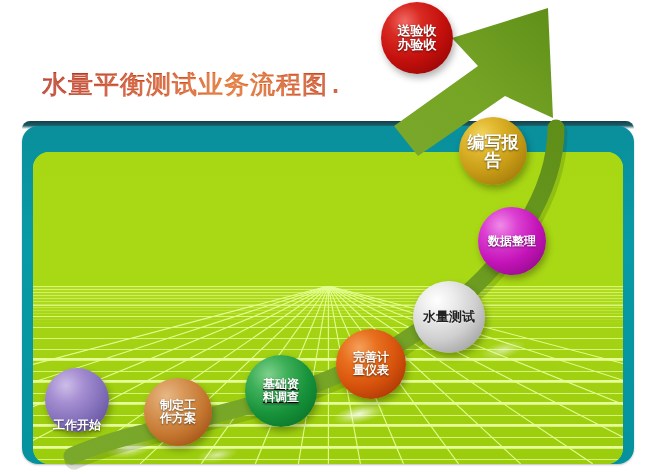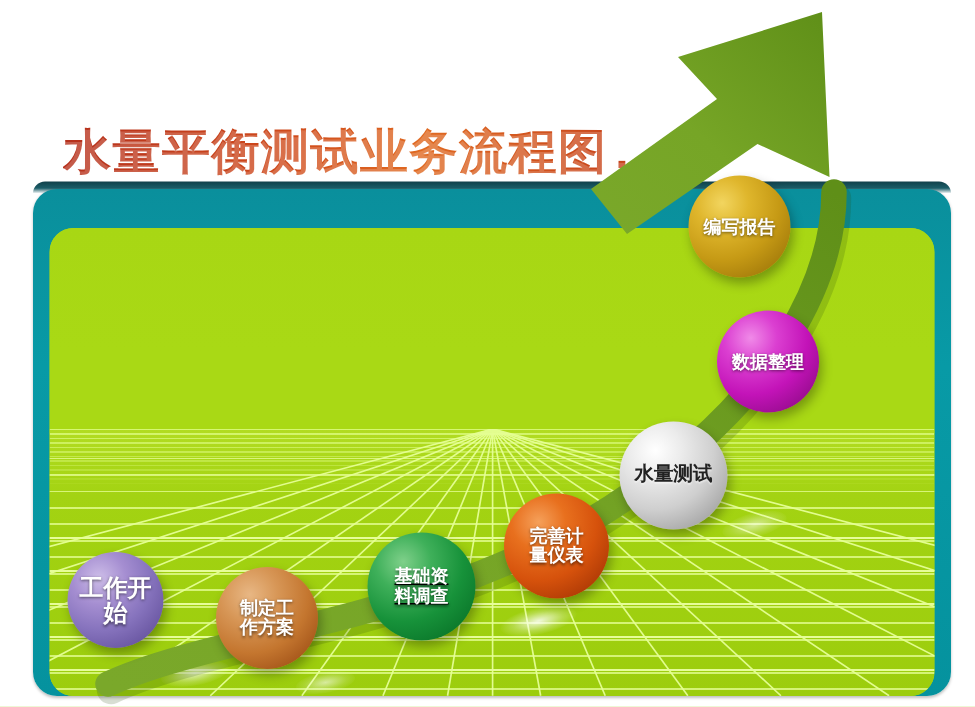--- a/index.html
+++ b/index.html
@@ -4,23 +4,23 @@
 <style>
   html,body{margin:0;padding:0;background:#ffffff;}
   body{
     width:650px;height:471px;overflow:hidden;position:relative;
     font-family:"DejaVu Sans","Liberation Sans",sans-serif;
   }
   #stage{position:absolute;left:0;top:0;width:650px;height:471px;background:#ffffff;}
 
   
   .title{
-    position:absolute;left:42px;top:80px;
+    position:absolute;left:42px;top:68px;
     font-family:Liberation Mono, monospace;
-    font-weight:bold;font-size:32px;letter-spacing:1px;
+    font-weight:bold;font-size:25px;letter-spacing:1px;
     color:#c0392b;
     background:linear-gradient(100deg,#b5301d 0%,#cf4a1c 38%,#e06a22 62%,#c43f1b 100%);
     -webkit-background-clip:text;background-clip:text;
     -webkit-text-fill-color:transparent;
     white-space:nowrap;
     text-shadow:0 1px 0 rgba(255,255,255,.2);
   }
 
   
   .frame-shadow{
@@ -113,27 +113,27 @@
   .n-start{background:radial-gradient(circle at 33% 27%,#cdbde8 0%,#a58ed1 28%,#8673bd 55%,#6d5aa5 78%,#4f3f80 100%);}
   .n-plan {background:radial-gradient(circle at 33% 27%,#e8b784 0%,#d79656 28%,#c4762f 58%,#a8591c 80%,#7d3d0f 100%);margin-top:16px;}
   .n-survey{background:radial-gradient(circle at 33% 27%,#7fd08a 0%,#3fb05a 26%,#17923a 56%,#0c7a2c 80%,#06551c 100%);}
   .n-meter{background:radial-gradient(circle at 33% 27%,#f5a05a 0%,#e8701e 26%,#d6520c 56%,#b23c06 80%,#822700 100%);}
   .n-test {background:radial-gradient(circle at 33% 27%,#ffffff 0%,#ececec 24%,#cfcfcf 55%,#a9a9a9 80%,#7e7e7e 100%);}
   .n-data {background:radial-gradient(circle at 33% 27%,#f08ae8 0%,#db3fd1 26%,#c313b8 56%,#9c0d93 80%,#6d0566 100%);}
   .n-report{background:radial-gradient(circle at 33% 27%,#f2d55f 0%,#dfb62c 26%,#c69a15 56%,#a87f0c 80%,#7a5a05 100%);}
   .n-accept{background:radial-gradient(circle at 33% 27%,#f06a63 0%,#d82a22 24%,#c4100d 54%,#a00806 80%,#6d0403 100%);}
 
   
-  #node-start  {left:45px; top:368px; width:64px; height:64px; font-size:16px;}
+  #node-start  {left:45px; top:368px; width:64px; height:64px; font-size:12px;align-items:flex-end;}
   #node-plan   {left:144px;top:362px; width:68px; height:68px; font-size:12px;}
   #node-survey {left:245px;top:355px; width:72px; height:72px; font-size:12px;text-decoration:underline;}
   #node-meter  {left:336px;top:329px; width:70px; height:70px; font-size:12px;}
   #node-test   {left:413px;top:281px; width:72px; height:72px; font-size:13px;}
   #node-data   {left:478px;top:207px; width:68px; height:68px; font-size:12px;justify-content:center;}
-  #node-report {left:459px;top:117px; width:68px; height:68px; font-size:12px;}
+  #node-report {left:459px;top:117px; width:68px; height:68px; font-size:17px;justify-content:flex-end;}
   #node-accept {left:381px;top:2px;   width:72px; height:72px; font-size:13px;}
 </style>
 </head>
 <body>
 
 <div id="stage">
 
   <div class="title">水量平衡测试业务流程图.</div>
 
   <div class="frame-shadow"></div>
@@ -215,14 +215,17 @@
   </div>
 
   <div class="node n-data light-text" id="node-data">
     <span class="lbl">数据整理</span>
   </div>
 
   <div class="node n-report light-text" id="node-report">
     <span class="lbl">编写报告</span>
   </div>
 
+  <div class="node n-accept light-text" id="node-accept">
+    <span class="lbl">送验收<br>办验收</span>
+  </div>
 
 </div>
 
 </body></html>

